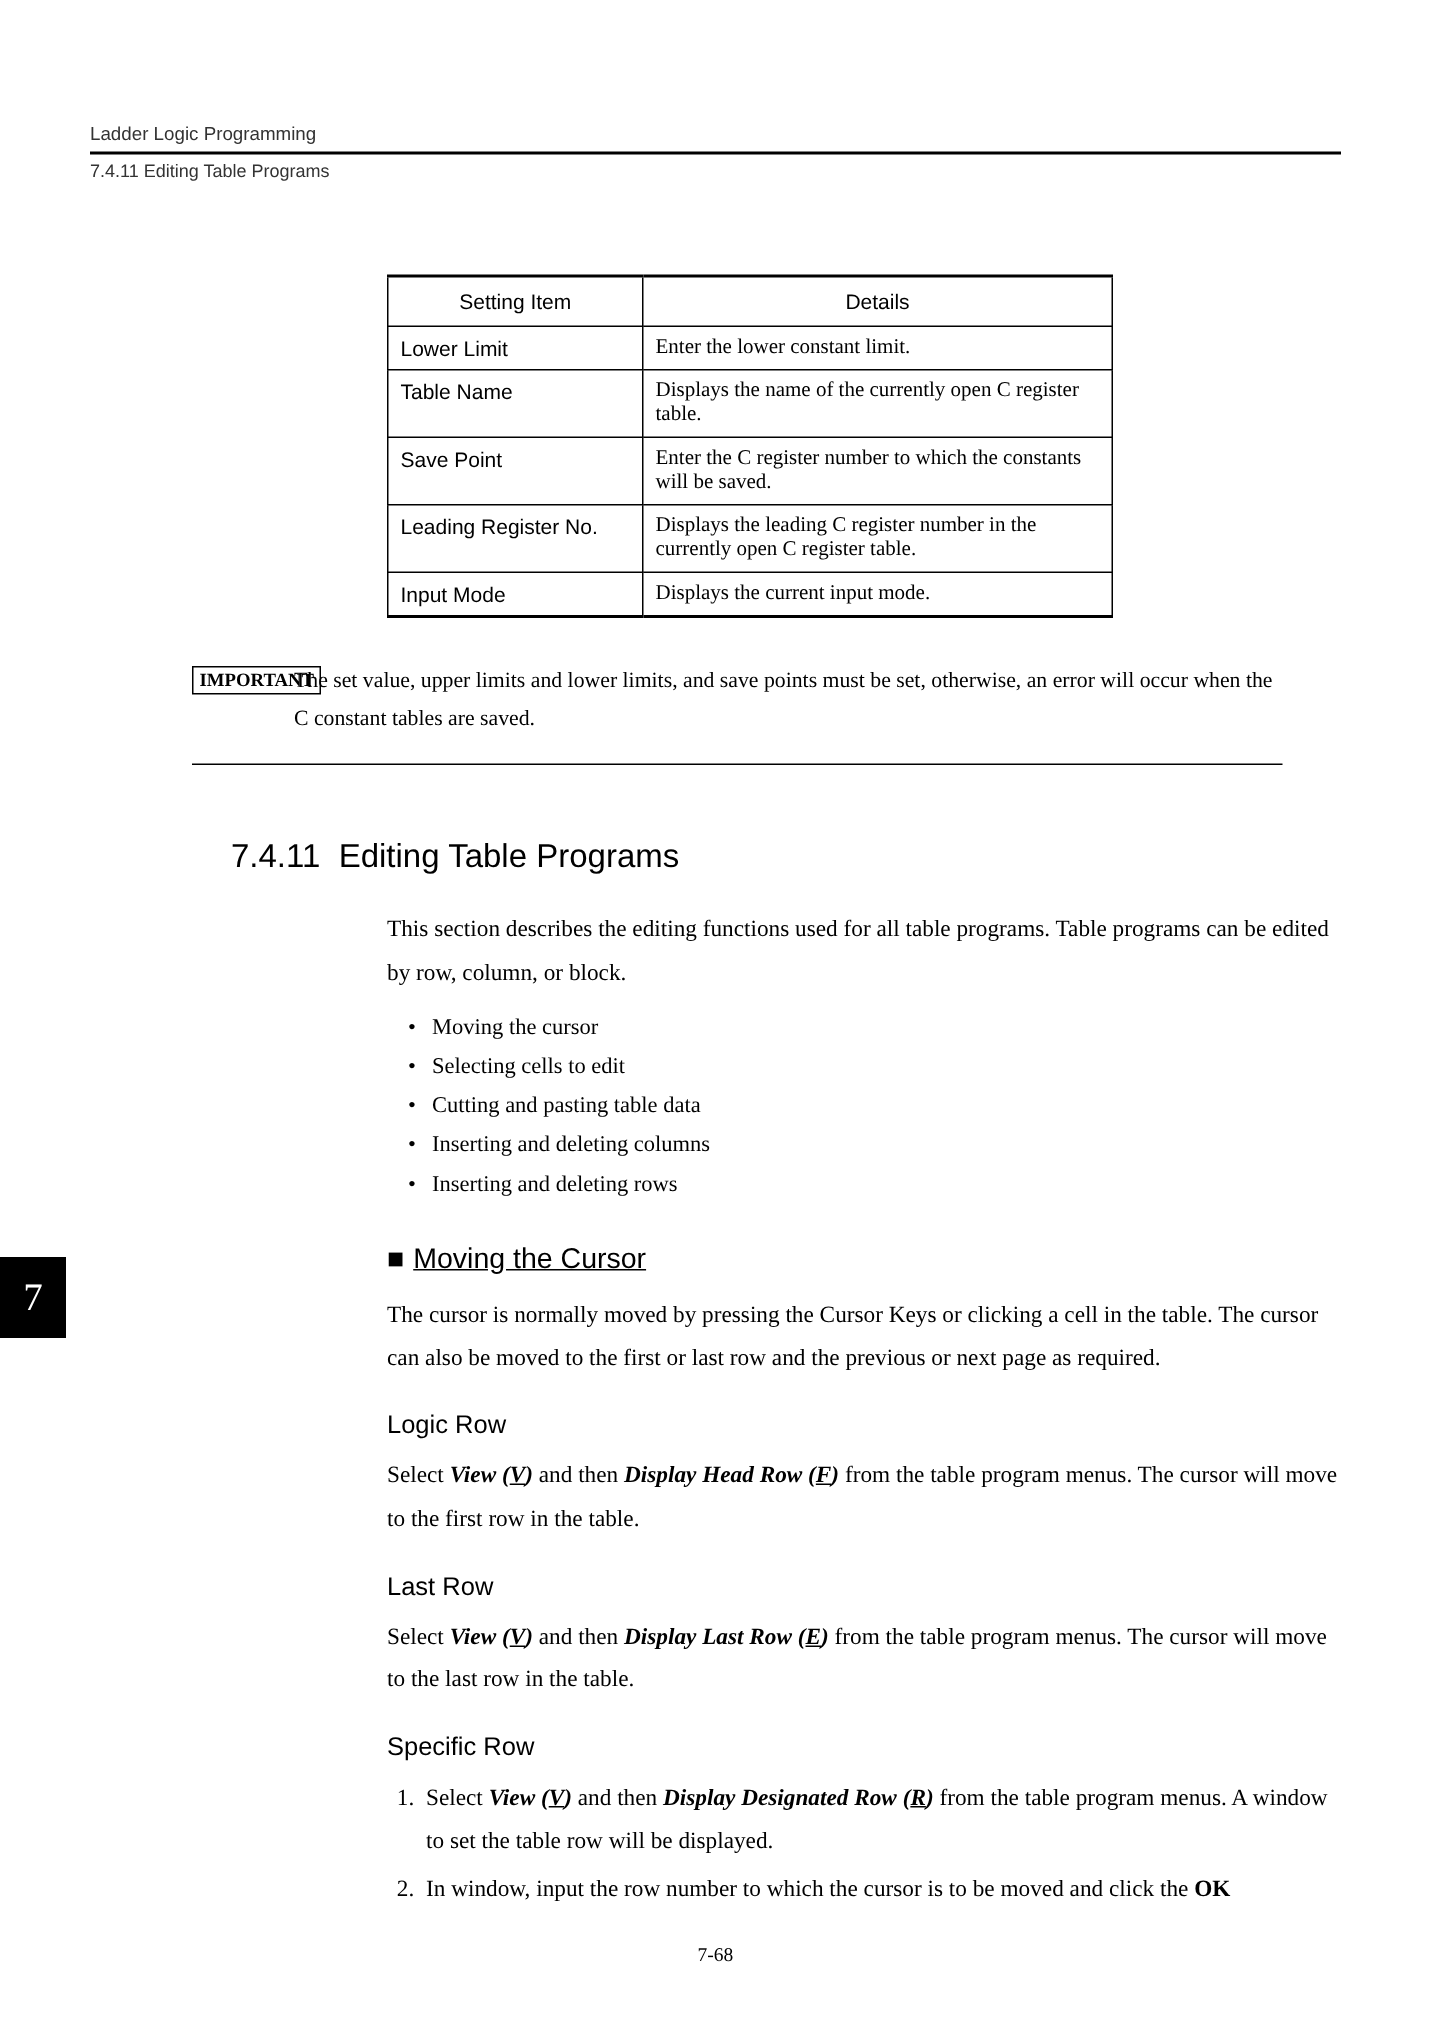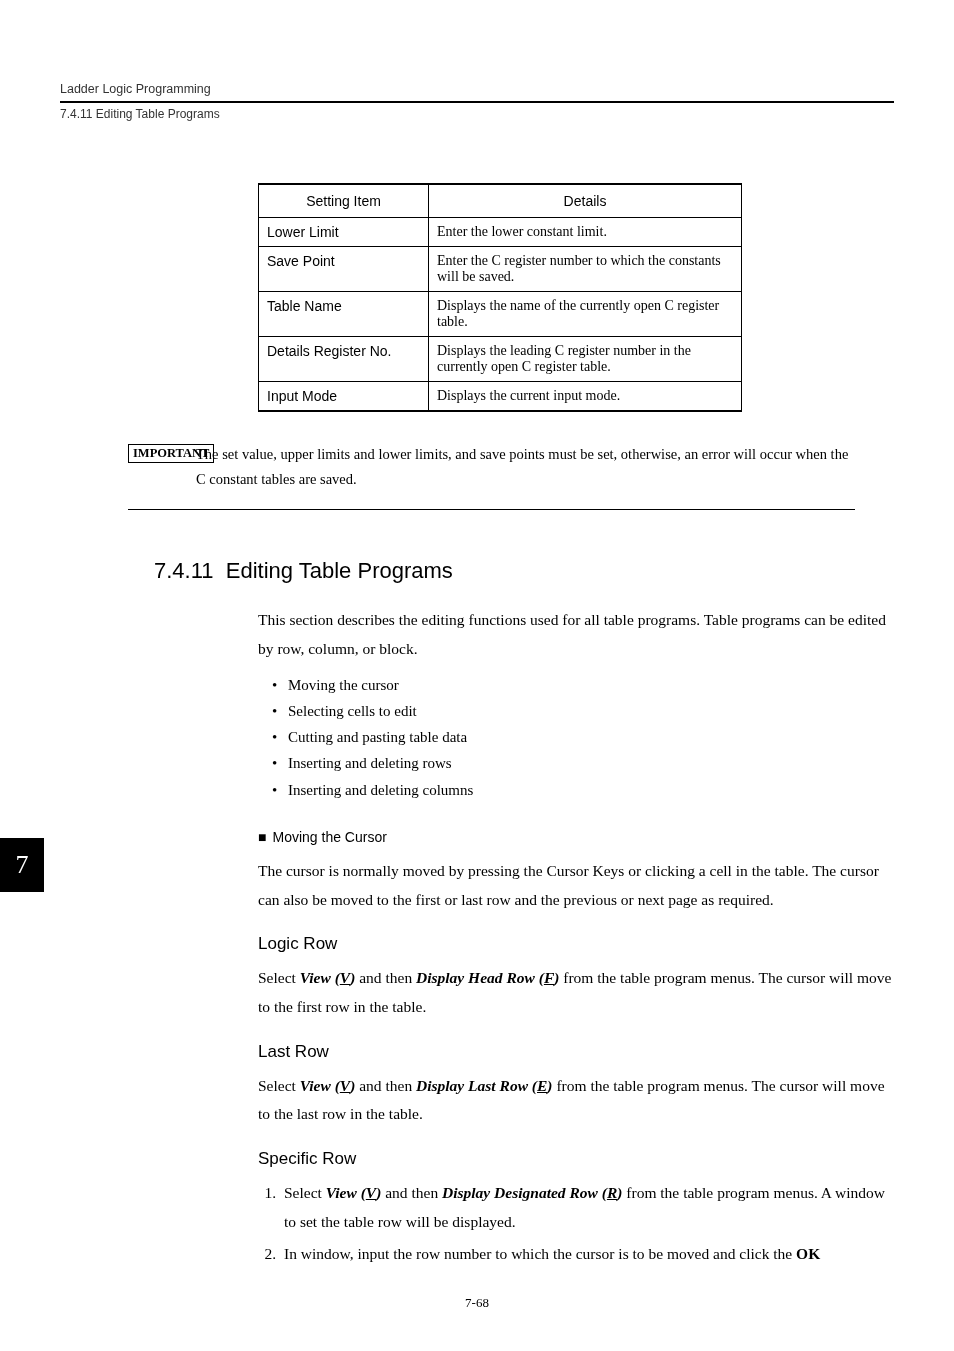--- a/index.html
+++ b/index.html
@@ -102,22 +102,23 @@
     font-size: 15px;
     line-height: 1.75;
   }
   ul.bullets li::before {
     content: "•";
     display: inline-block;
     width: 16px;
   }
   .sub1 {
     font-family: Arial, Helvetica, sans-serif;
-    font-size: 14px;
+    font-size: 19px;
     margin: 26px 0 12px 0;
+    text-decoration: underline;
   }
   .sub1 .square {
     font-family: Arial, sans-serif;
     display: inline-block;
     margin-right: 6px;
   }
   .sub2 {
     font-family: Arial, Helvetica, sans-serif;
     font-size: 17px;
     margin: 20px 0 10px 0;
@@ -177,29 +178,29 @@
           <th>Setting Item</th>
           <th>Details</th>
         </tr>
       </thead>
       <tbody>
         <tr>
           <td>Lower Limit</td>
           <td>Enter the lower constant limit.</td>
         </tr>
         <tr>
+          <td>Table Name</td>
+          <td>Displays the name of the currently open C register table.</td>
+        </tr>
+        <tr>
           <td>Save Point</td>
           <td>Enter the C register number to which the constants will be saved.</td>
         </tr>
         <tr>
-          <td>Table Name</td>
-          <td>Displays the name of the currently open C register table.</td>
-        </tr>
-        <tr>
-          <td>Details Register No.</td>
+          <td>Leading Register No.</td>
           <td>Displays the leading C register number in the currently open C register table.</td>
         </tr>
         <tr>
           <td>Input Mode</td>
           <td>Displays the current input mode.</td>
         </tr>
       </tbody>
     </table>
 
     <div class="important-block">
@@ -212,22 +213,22 @@
     <div class="section-heading">
       <span>7.4.11</span>&nbsp;&nbsp;<span>Editing Table Programs</span>
     </div>
 
     <p class="body-p">This section describes the editing functions used for all table programs. Table programs can be edited by row, column, or block.</p>
 
     <ul class="bullets">
       <li>Moving the cursor</li>
       <li>Selecting cells to edit</li>
       <li>Cutting and pasting table data</li>
+      <li>Inserting and deleting columns</li>
       <li>Inserting and deleting rows</li>
-      <li>Inserting and deleting columns</li>
     </ul>
 
     <div class="sub1">
       <span class="square">■</span><span>Moving the Cursor</span>
     </div>
     <p class="body-p">The cursor is normally moved by pressing the Cursor Keys or clicking a cell in the table. The cursor can also be moved to the first or last row and the previous or next page as required.</p>
 
     <div class="sub2">Logic Row</div>
     <p class="body-p">
       <span>Select </span><span class="emph"><span>View (</span><span class="u">V</span><span>)</span></span><span> and then </span><span class="emph"><span>Display Head Row (</span><span class="u">F</span><span>)</span></span><span> from the table program menus. The cursor will move to the first row in the table.</span>

